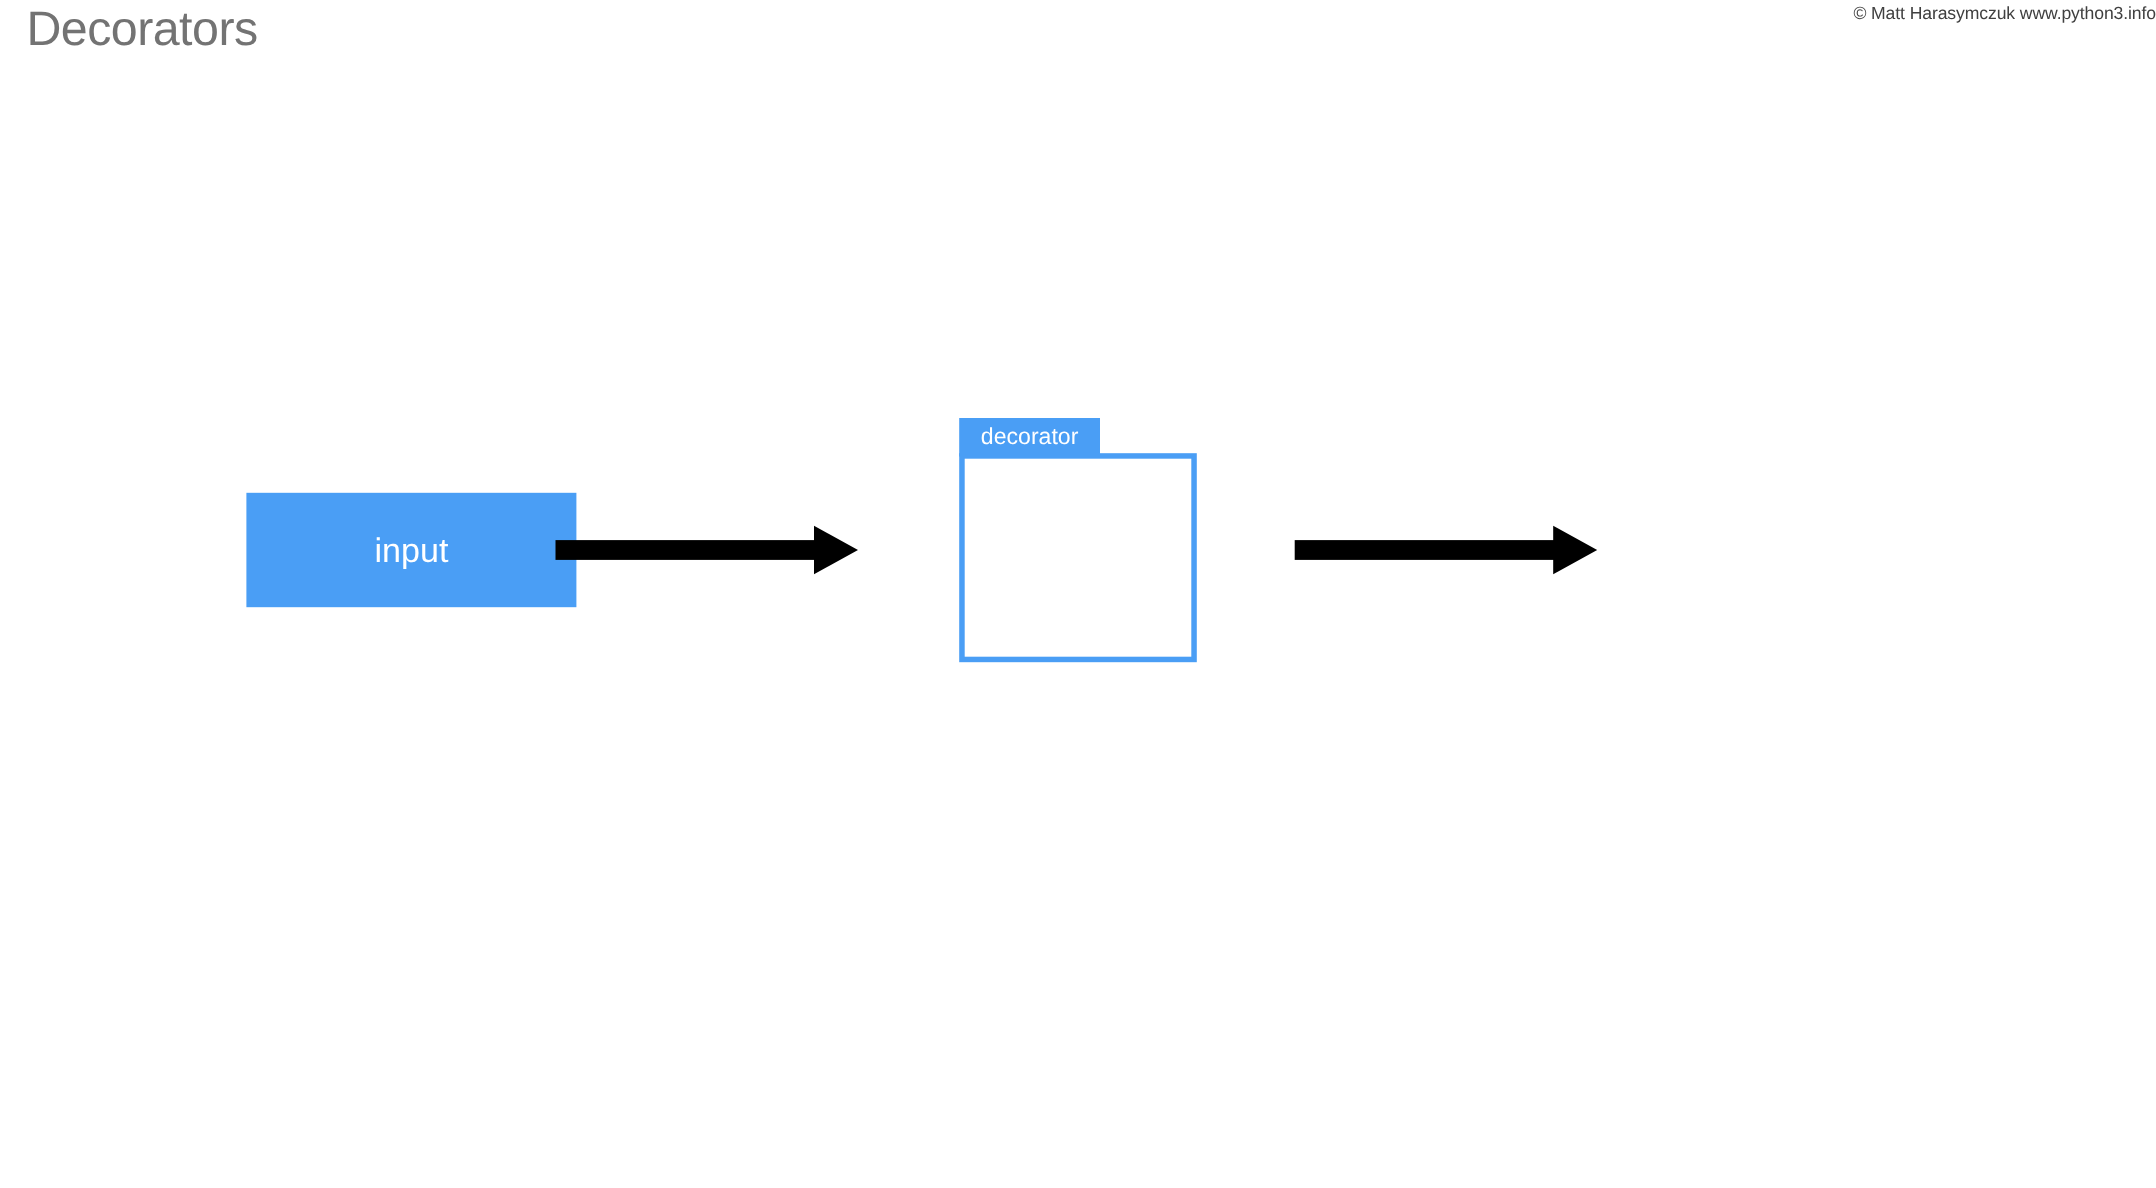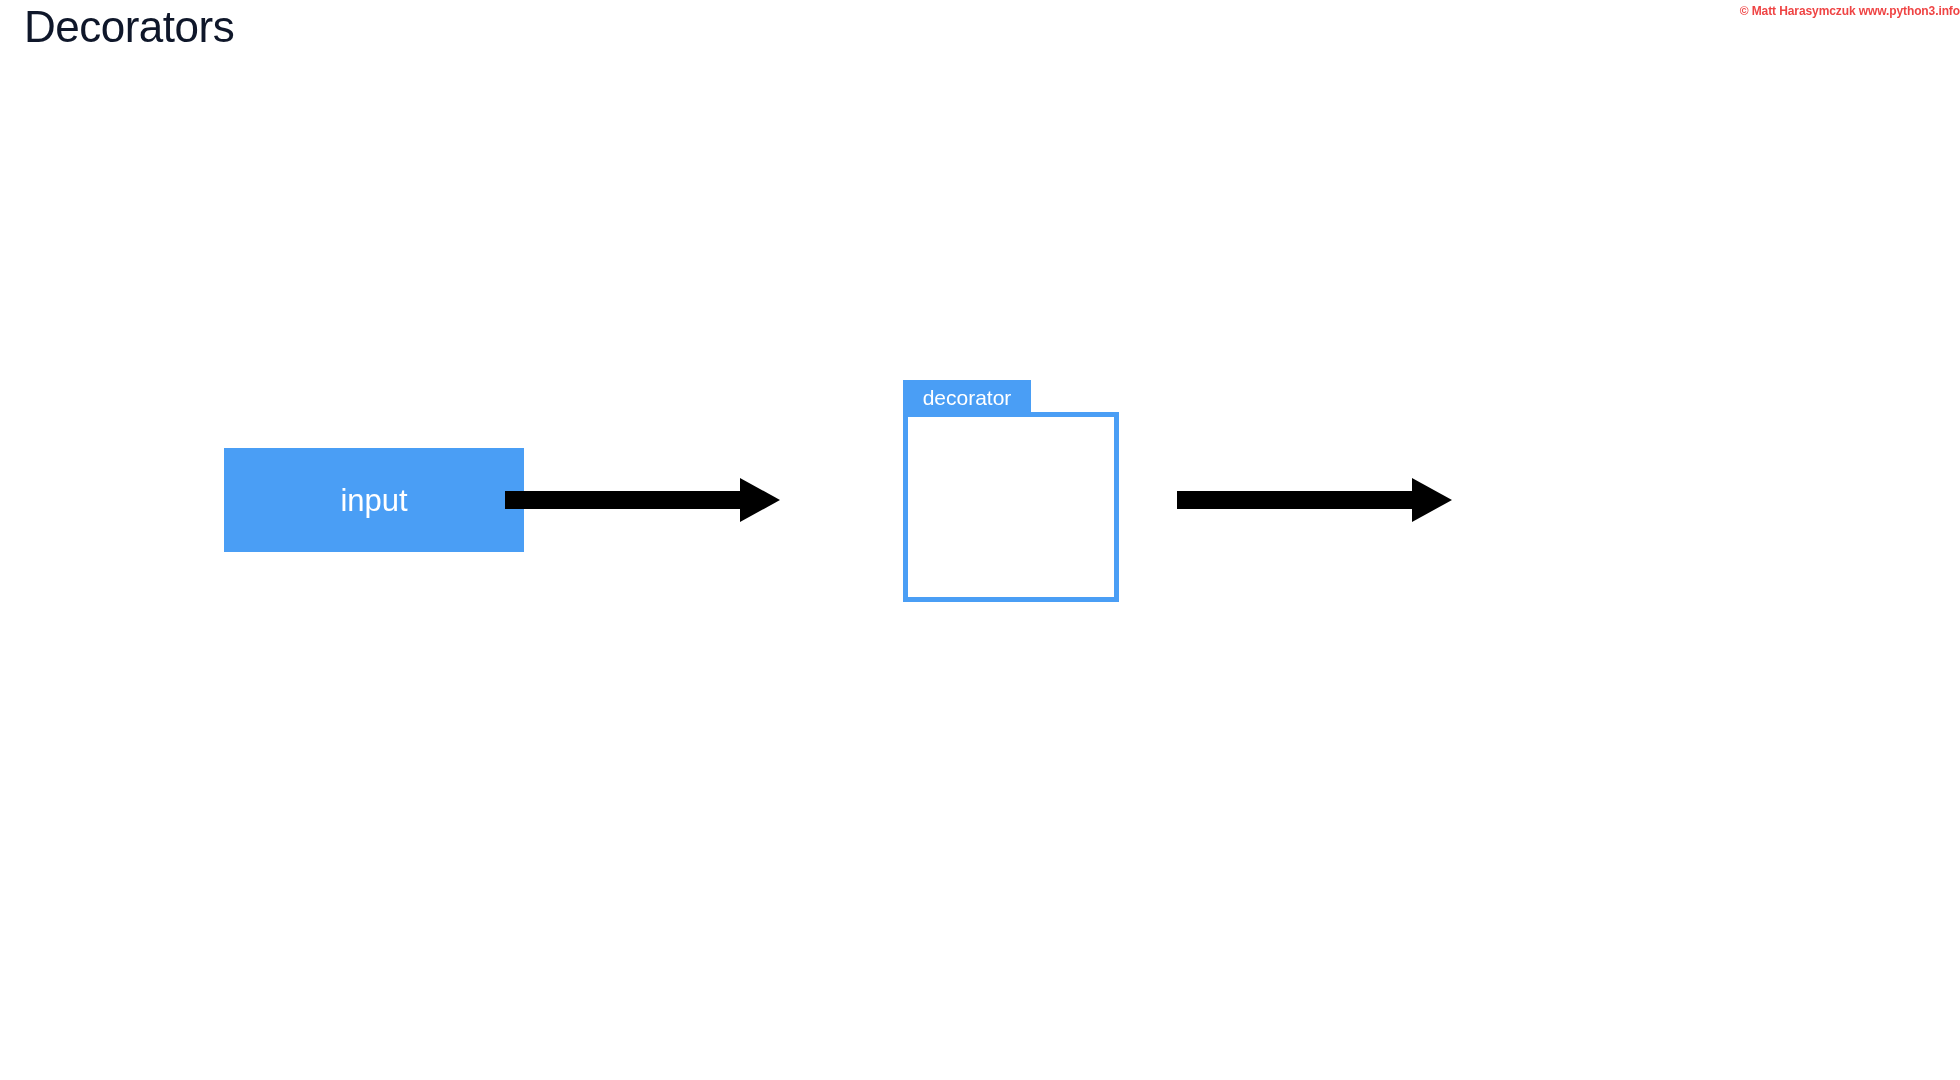--- a/index.html
+++ b/index.html
@@ -16,32 +16,32 @@
     -webkit-font-smoothing: antialiased;
   }
 
   
   #page-title {
     position: absolute;
     left: 24px;
     top: 3px;
     font-size: 44px;
     font-weight: 400;
-    color: #0f172a;
+    color: #737373;
     letter-spacing: -0.5px;
     line-height: 1.1;
     white-space: nowrap;
   }
   #copyright {
     position: absolute;
     right: 0px;
     top: 4px;
-    font-size: 12px;
-    font-weight: 700;
-    color: #ef4444;
+    font-size: 16px;
+    font-weight: 400;
+    color: #404040;
     white-space: nowrap;
     letter-spacing: -0.1px;
   }
 
   
   #diagram {
     position: absolute;
     left: 0;
     top: 0;
     width: 1960px;
@@ -76,21 +76,20 @@
     height: 104px;
   }
 
   
   #decorator-group {
     position: absolute;
     left: 872px;
     top: 380px;
     width: 216px;
     height: 222px;
-    margin-left: 31px;
   }
   #decorator-tab {
     position: absolute;
     left: 0px;
     top: 0px;
     width: 128px;
     height: 35px;
     background: #4a9ef5;
     color: #ffffff;
     display: flex;

